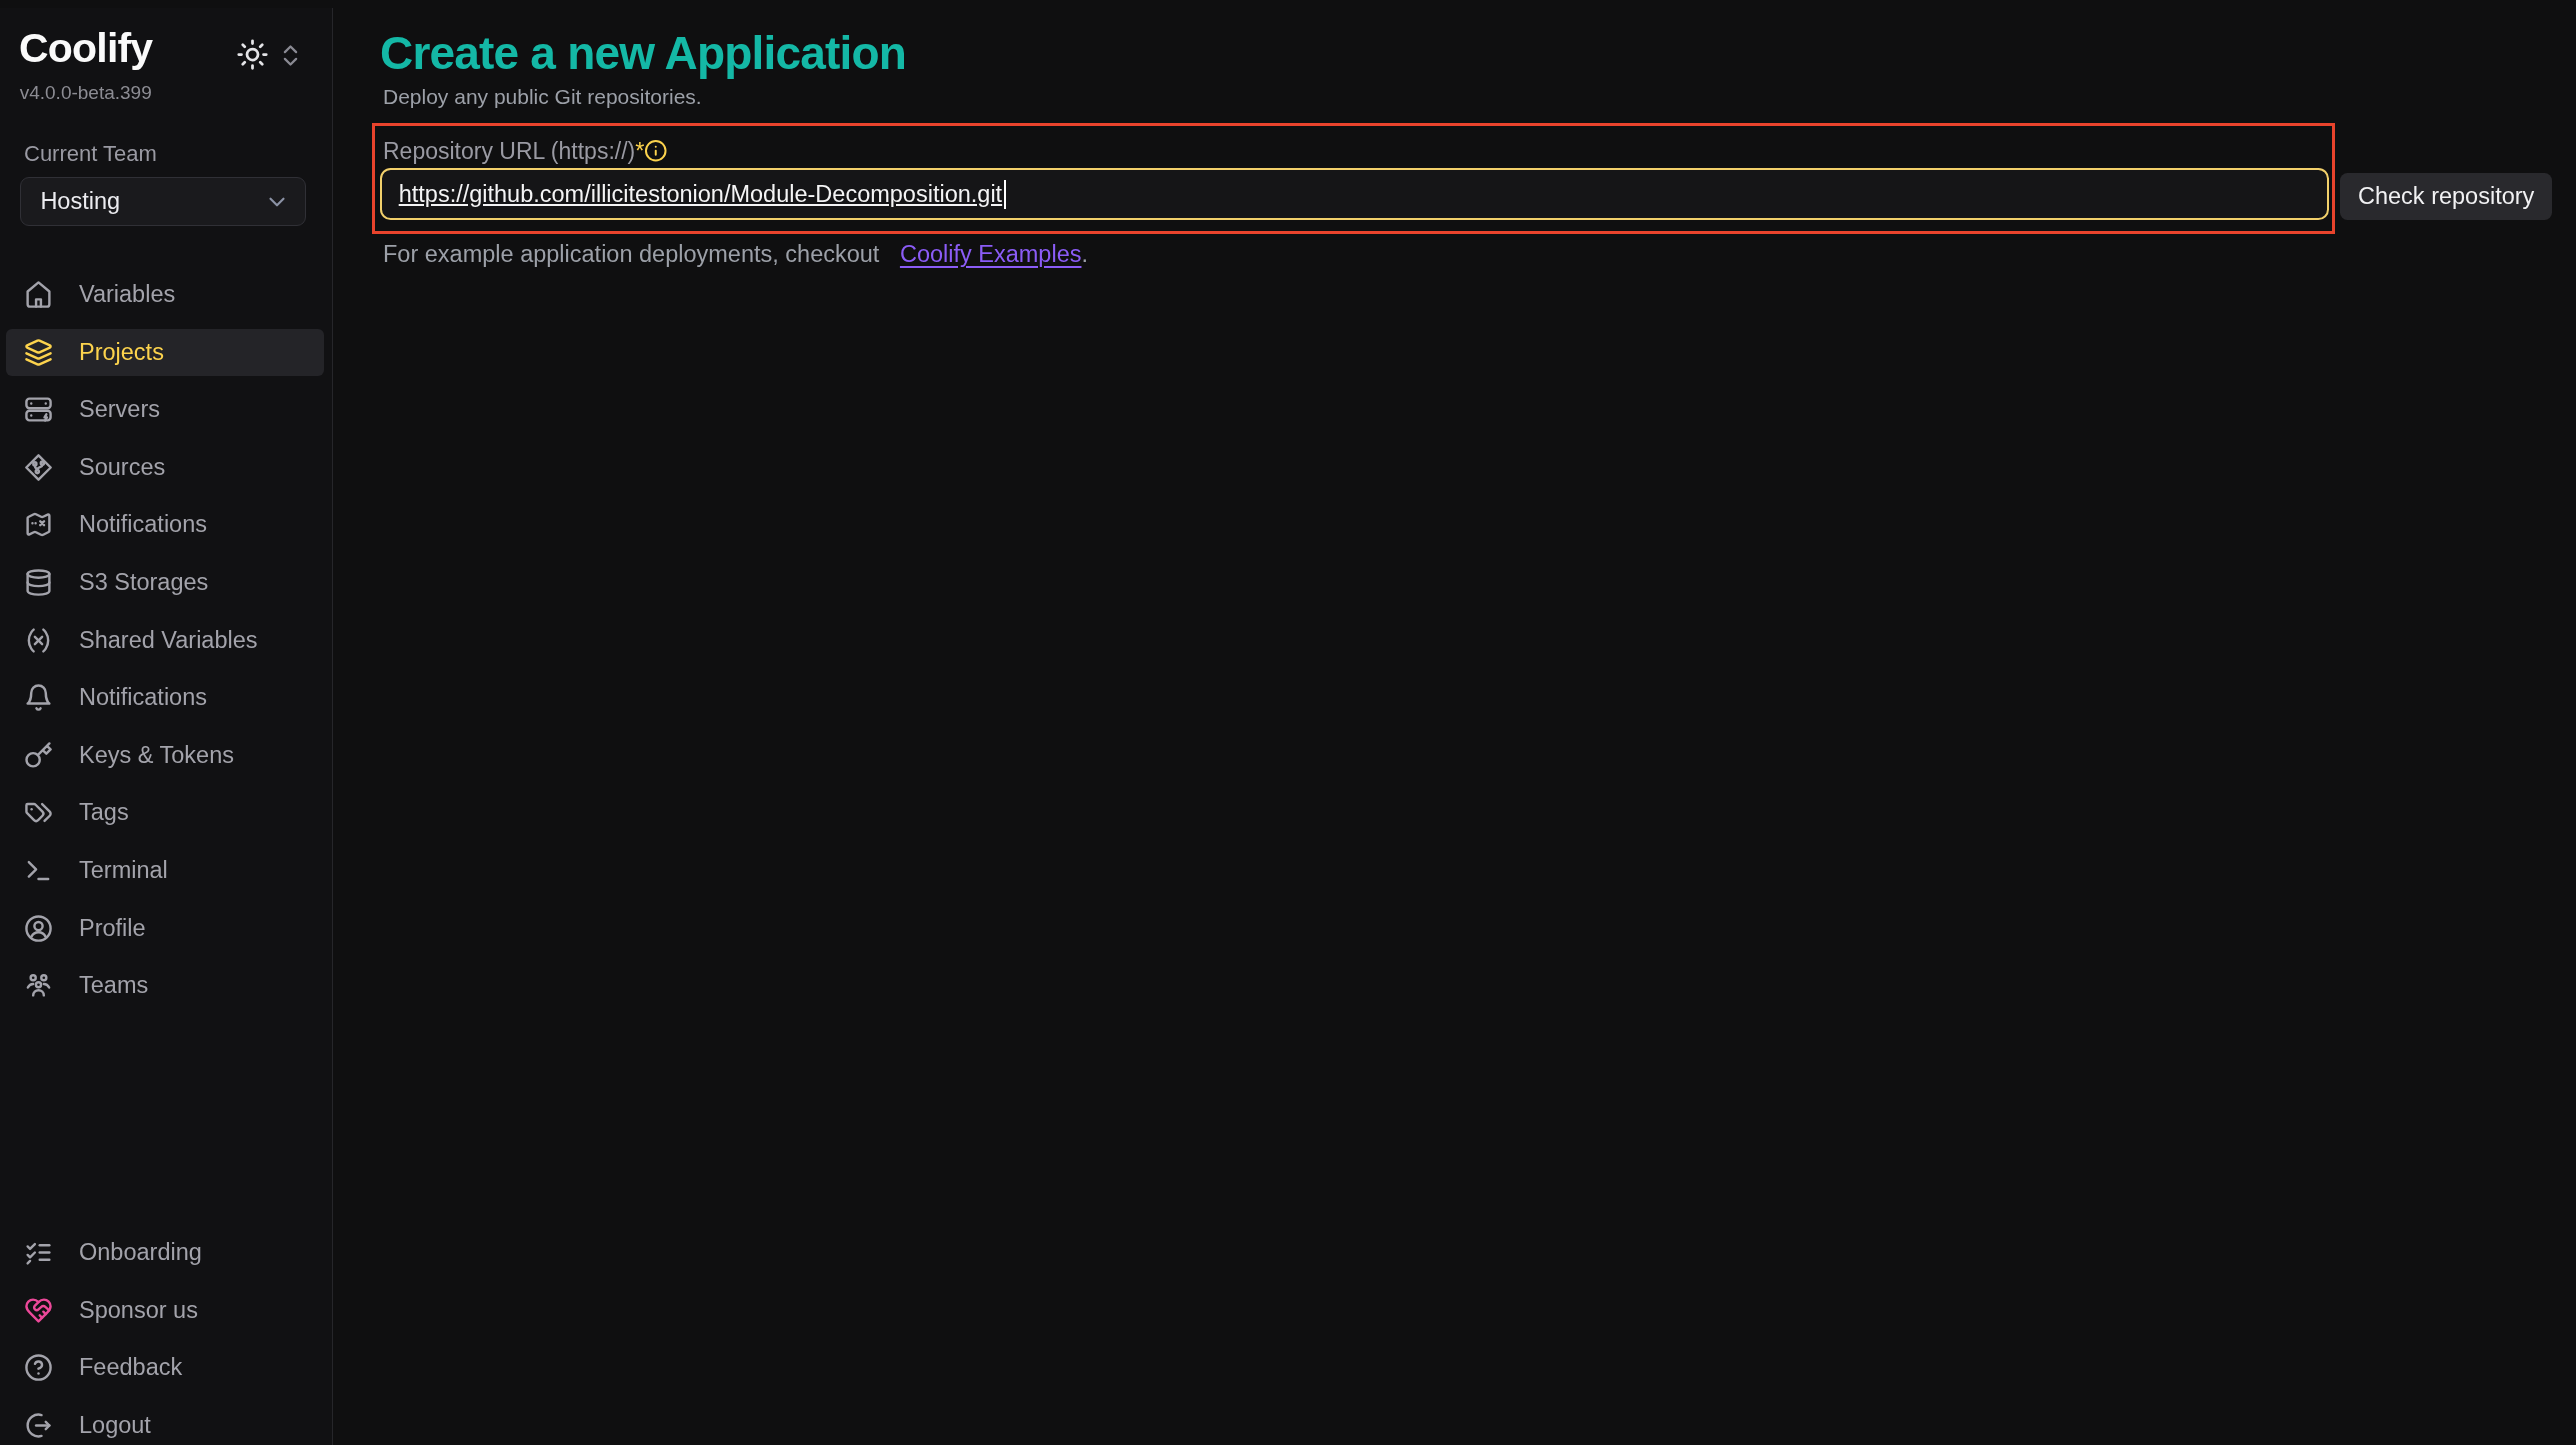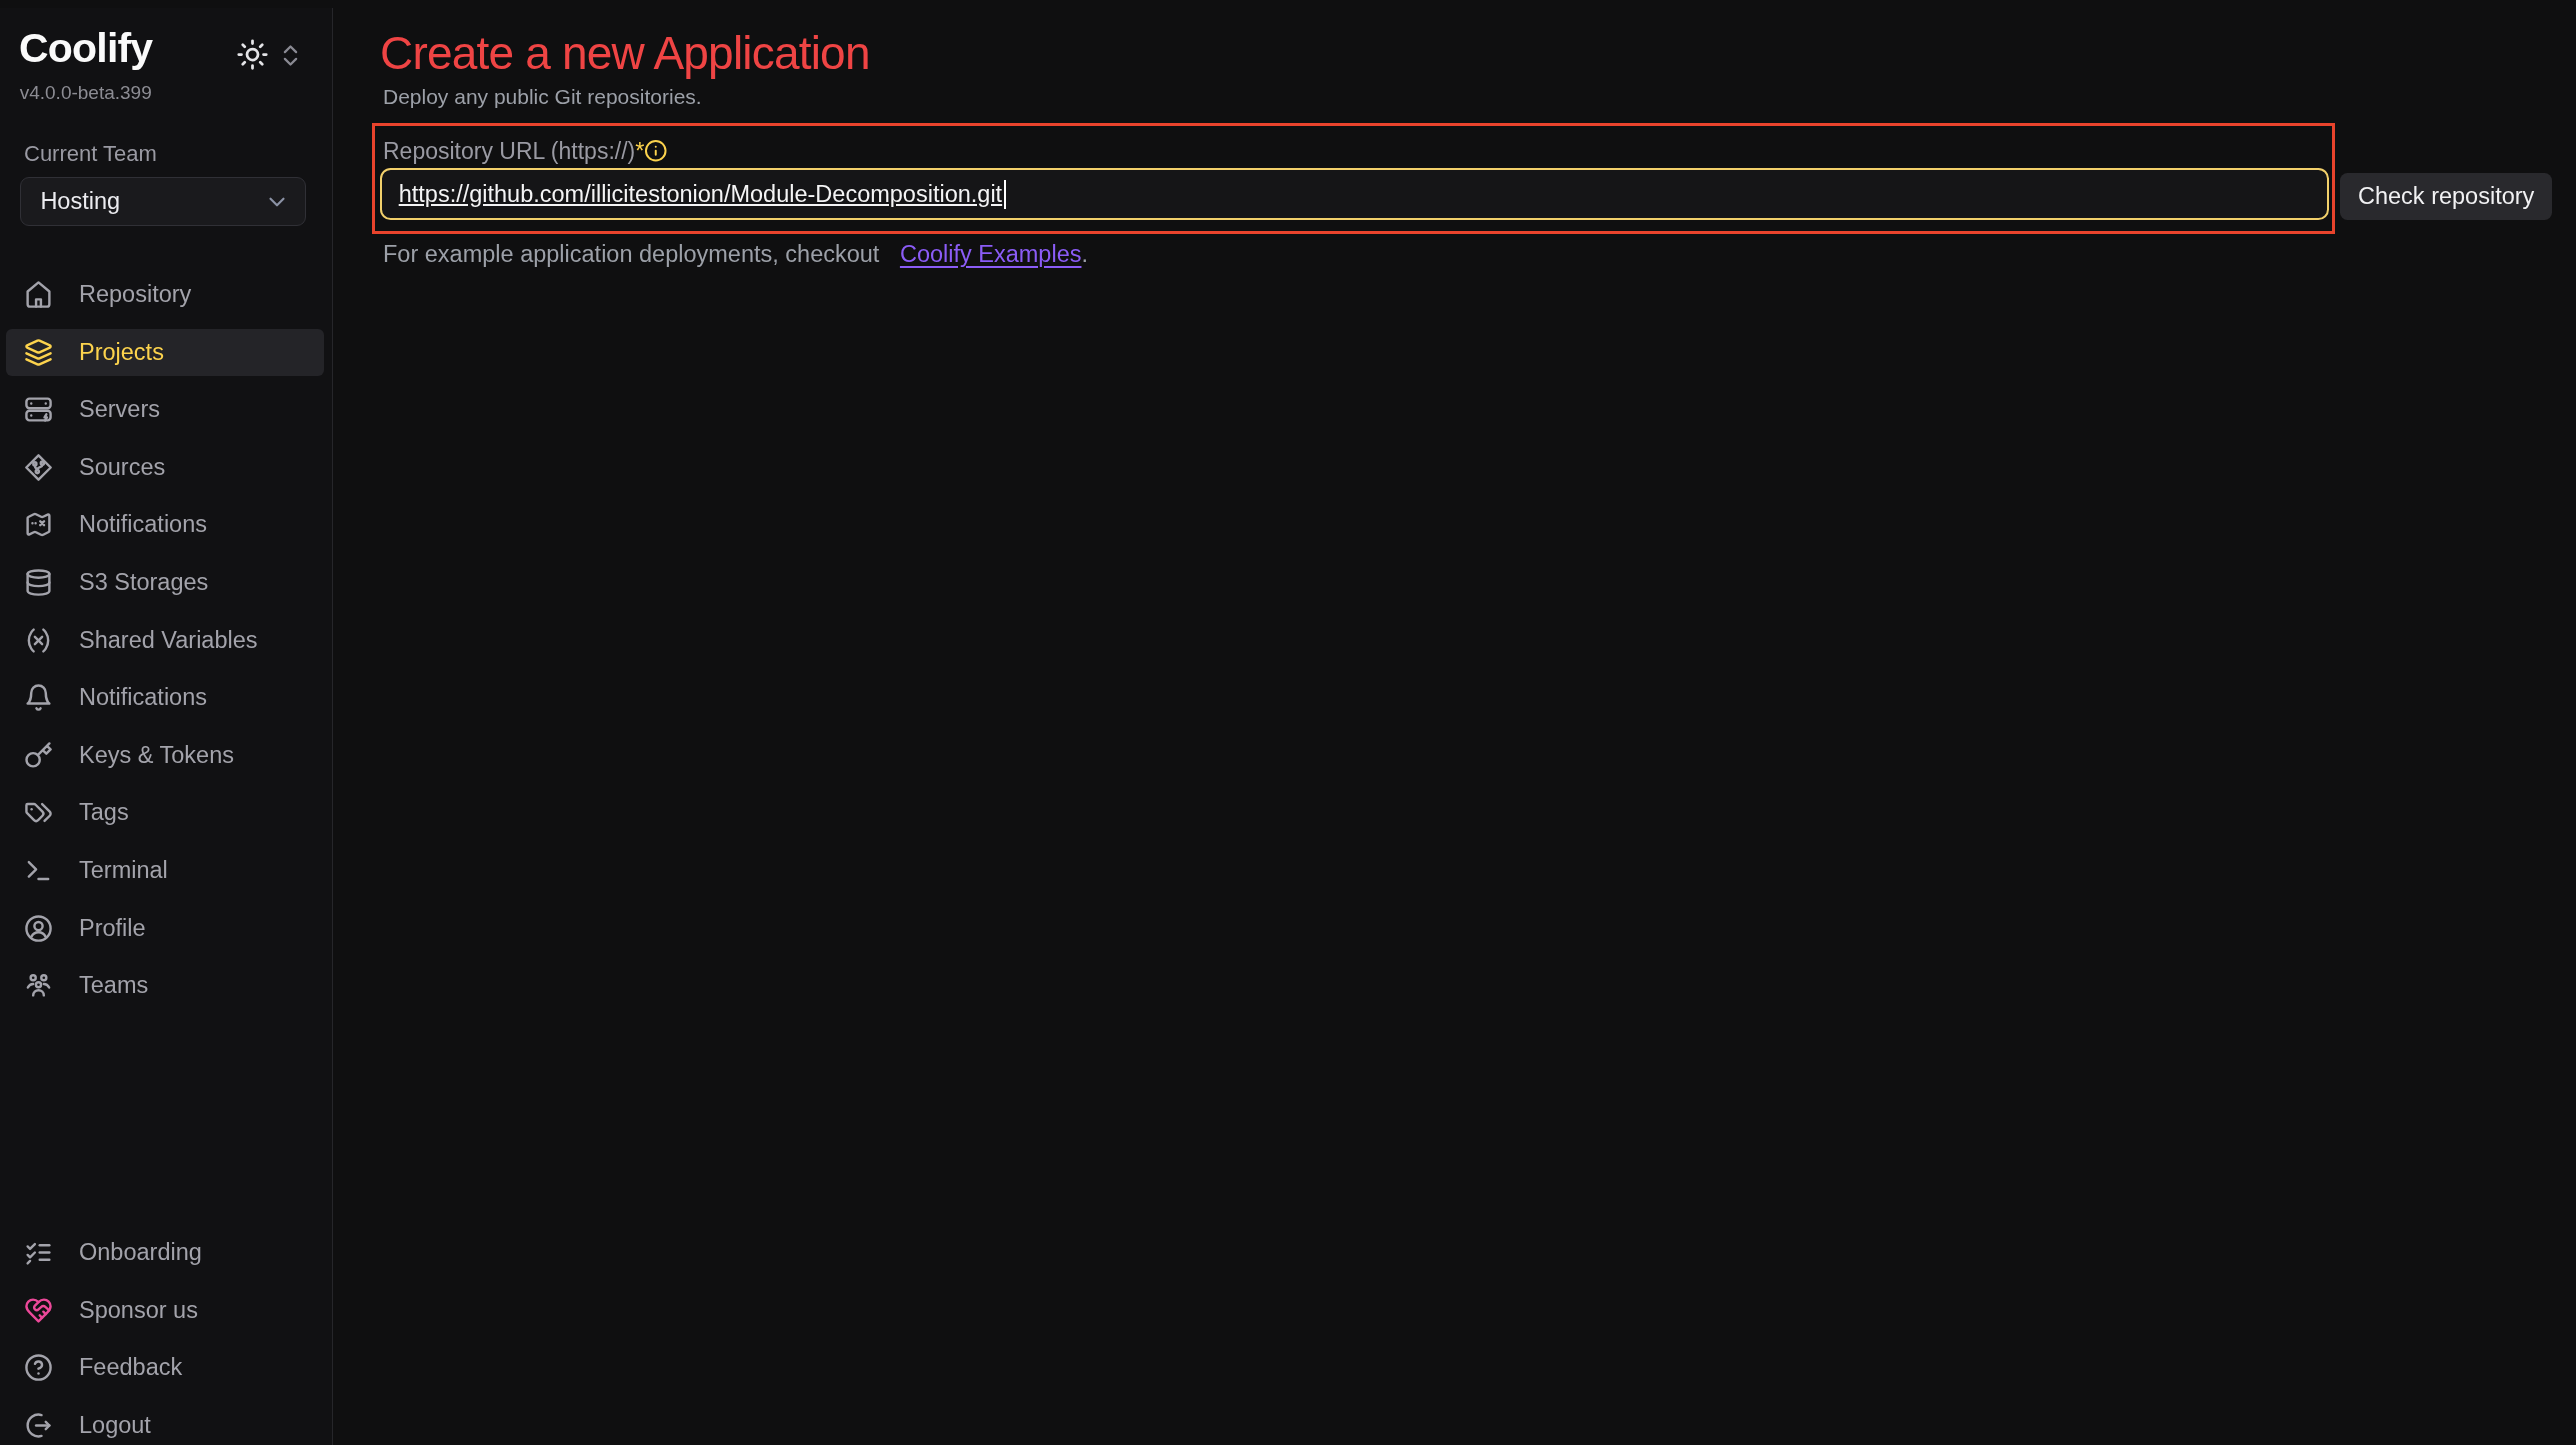--- a/index.html
+++ b/index.html
@@ -54,21 +54,21 @@
     display: flex; align-items: center; gap: 26px; padding-left: 18px;
     font-size: 23.5px; color: #a3a3ab; cursor: pointer; white-space: nowrap;
   }
   .nav-item.active { background: #242428; color: var(--yellow); }
   .nav-icon { width: 29px; height: 29px; flex: 0 0 29px; }
   .nav-icon svg { width: 29px; height: 29px; }
 
   
   .main-title {
     position: absolute; left: 380px; top: 26px;
-    font-size: 46px; font-weight: 400; letter-spacing: -0.8px; color: #ef4444;
+    font-size: 46px; font-weight: 700; letter-spacing: -0.8px; color: #14b8a6;
   }
   .main-subtitle {
     position: absolute; left: 383px; top: 85px;
     font-size: 21px; color: #9ca0a8;
   }
   .highlight-box {
     position: absolute; left: 372px; top: 123px; width: 1963px; height: 111px;
     border: 3.8px solid var(--red);
   }
   .field-label-row {
@@ -137,21 +137,21 @@
   </div>
 
   <nav class="nav nav-main" id="nav-main">
       <div class="nav-item">
         <span class="nav-icon">
           <svg width="29" height="29" viewBox="0 0 24 24" fill="none" stroke="currentColor" stroke-width="2" stroke-linecap="round" stroke-linejoin="round">
             <path d="m3 9.5 9-7.5 9 7.5V20a2 2 0 0 1-2 2H5a2 2 0 0 1-2-2z"></path>
             <path d="M10 22v-6h4v6"></path>
           </svg>
         </span>
-        <span class="nav-label">Repository</span>
+        <span class="nav-label">Variables</span>
       </div>
       <div class="nav-item active">
         <span class="nav-icon">
           <svg width="29" height="29" viewBox="0 0 24 24" fill="none" stroke="currentColor" stroke-width="2" stroke-linecap="round" stroke-linejoin="round">
             <path d="m12.83 2.18a2 2 0 0 0-1.66 0L2.6 6.08a1 1 0 0 0 0 1.83l8.58 3.91a2 2 0 0 0 1.66 0l8.58-3.9a1 1 0 0 0 0-1.83Z"></path>
             <path d="m22 12.65-9.17 4.16a2 2 0 0 1-1.66 0L2 12.65"></path>
             <path d="m22 17.65-9.17 4.16a2 2 0 0 1-1.66 0L2 17.65"></path>
           </svg>
         </span>
         <span class="nav-label">Projects</span>

